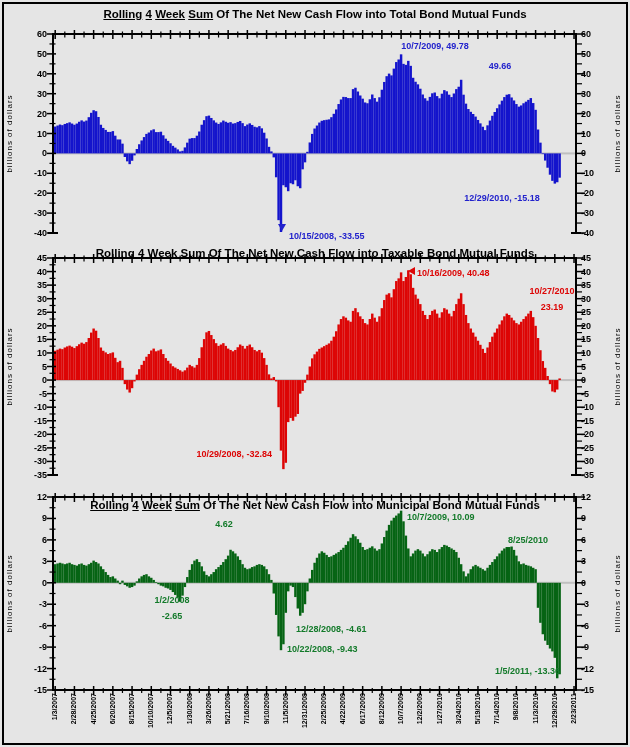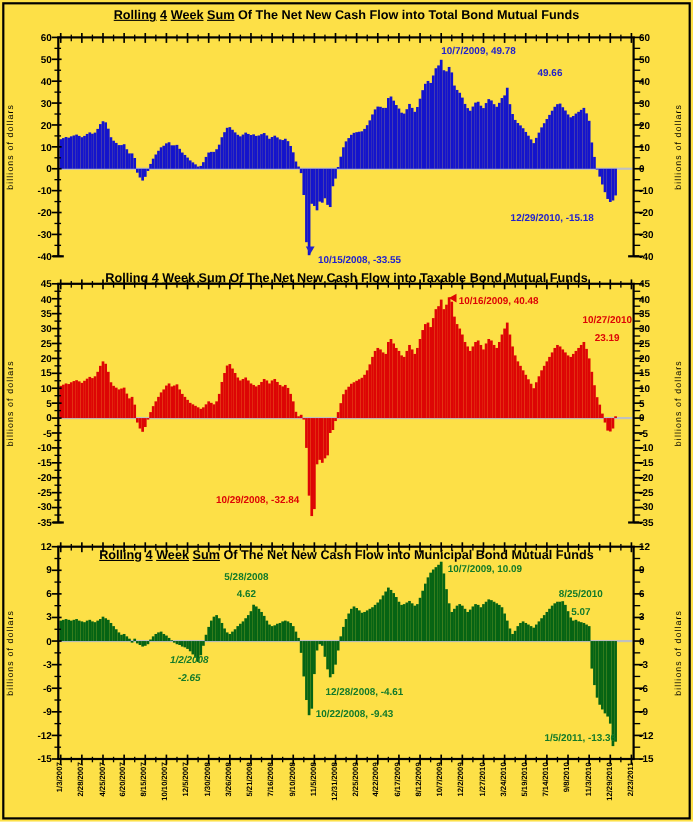--- a/index.html
+++ b/index.html
@@ -1,16 +1,16 @@
 <!DOCTYPE html>
 <html><head>
 <meta charset="utf-8">
 <style>
   html,body{margin:0;padding:0;background:#fff;}
-  #page{position:relative;width:630px;height:747px;background:#fde047;
+  #page{position:relative;width:630px;height:747px;background:#e5e5e5;
         font-family:"Liberation Sans",sans-serif;overflow:hidden;}
   #frame{position:absolute;left:2px;top:2px;width:622px;height:739px;border:2px solid #000;}
   .title{position:absolute;left:0;width:630px;text-align:center;font-weight:bold;
          font-size:11.5px;color:#000;white-space:nowrap;}
   .title .uw{text-decoration:underline;}
   .ycap{position:absolute;width:120px;height:11px;text-align:center;font-size:8px;color:#000;
         transform:rotate(-90deg);white-space:nowrap;letter-spacing:1px;}
   .ytick{position:absolute;font-size:9px;font-weight:bold;color:#000;line-height:10px;}
   .ytick.l{width:27px;text-align:right;}
   .ytick.r{width:30px;text-align:left;}
@@ -1196,31 +1196,29 @@
       </div>
       <div class="mk" style="left: 408px; top: 267px; border-top: 4px solid transparent; border-bottom: 4px solid transparent; border-right: 7px solid rgb(221, 5, 5);"></div>
       <div class="ann center" style="color: rgb(221, 5, 5); left: 462px; width: 180px; top: 283px;">
         <div>10/27/2010</div>
         <div>23.19</div>
       </div>
       <div class="ann right" style="color: rgb(221, 5, 5); left: 92px; width: 180px; top: 446px;">
         <div>10/29/2008, -32.84</div>
       </div>
       <div class="ann center" style="color: rgb(19, 122, 42); left: 134px; width: 180px; top: 516px;">
-        <div>5/28/2008</div>
         <div>4.62</div>
       </div>
       <div class="ann left" style="color: rgb(19, 122, 42); left: 407px; top: 509px;">
         <div>10/7/2009, 10.09</div>
       </div>
       <div class="ann center" style="color: rgb(19, 122, 42); left: 438px; width: 180px; top: 532px;">
         <div>8/25/2010</div>
-        <div>5.07</div>
-      </div>
-      <div class="ann center" style="color: rgb(19, 122, 42); left: 82px; width: 180px; top: 592px; font-style: italic;">
+      </div>
+      <div class="ann center" style="color: rgb(19, 122, 42); left: 82px; width: 180px; top: 592px;">
         <div>1/2/2008</div>
         <div>-2.65</div>
       </div>
       <div class="ann left" style="color: rgb(19, 122, 42); left: 296px; top: 621px;">
         <div>12/28/2008, -4.61</div>
       </div>
       <div class="ann left" style="color: rgb(19, 122, 42); left: 287px; top: 641px;">
         <div>10/22/2008, -9.43</div>
       </div>
       <div class="ann right" style="color: rgb(19, 122, 42); left: 380px; width: 180px; top: 663px;">

